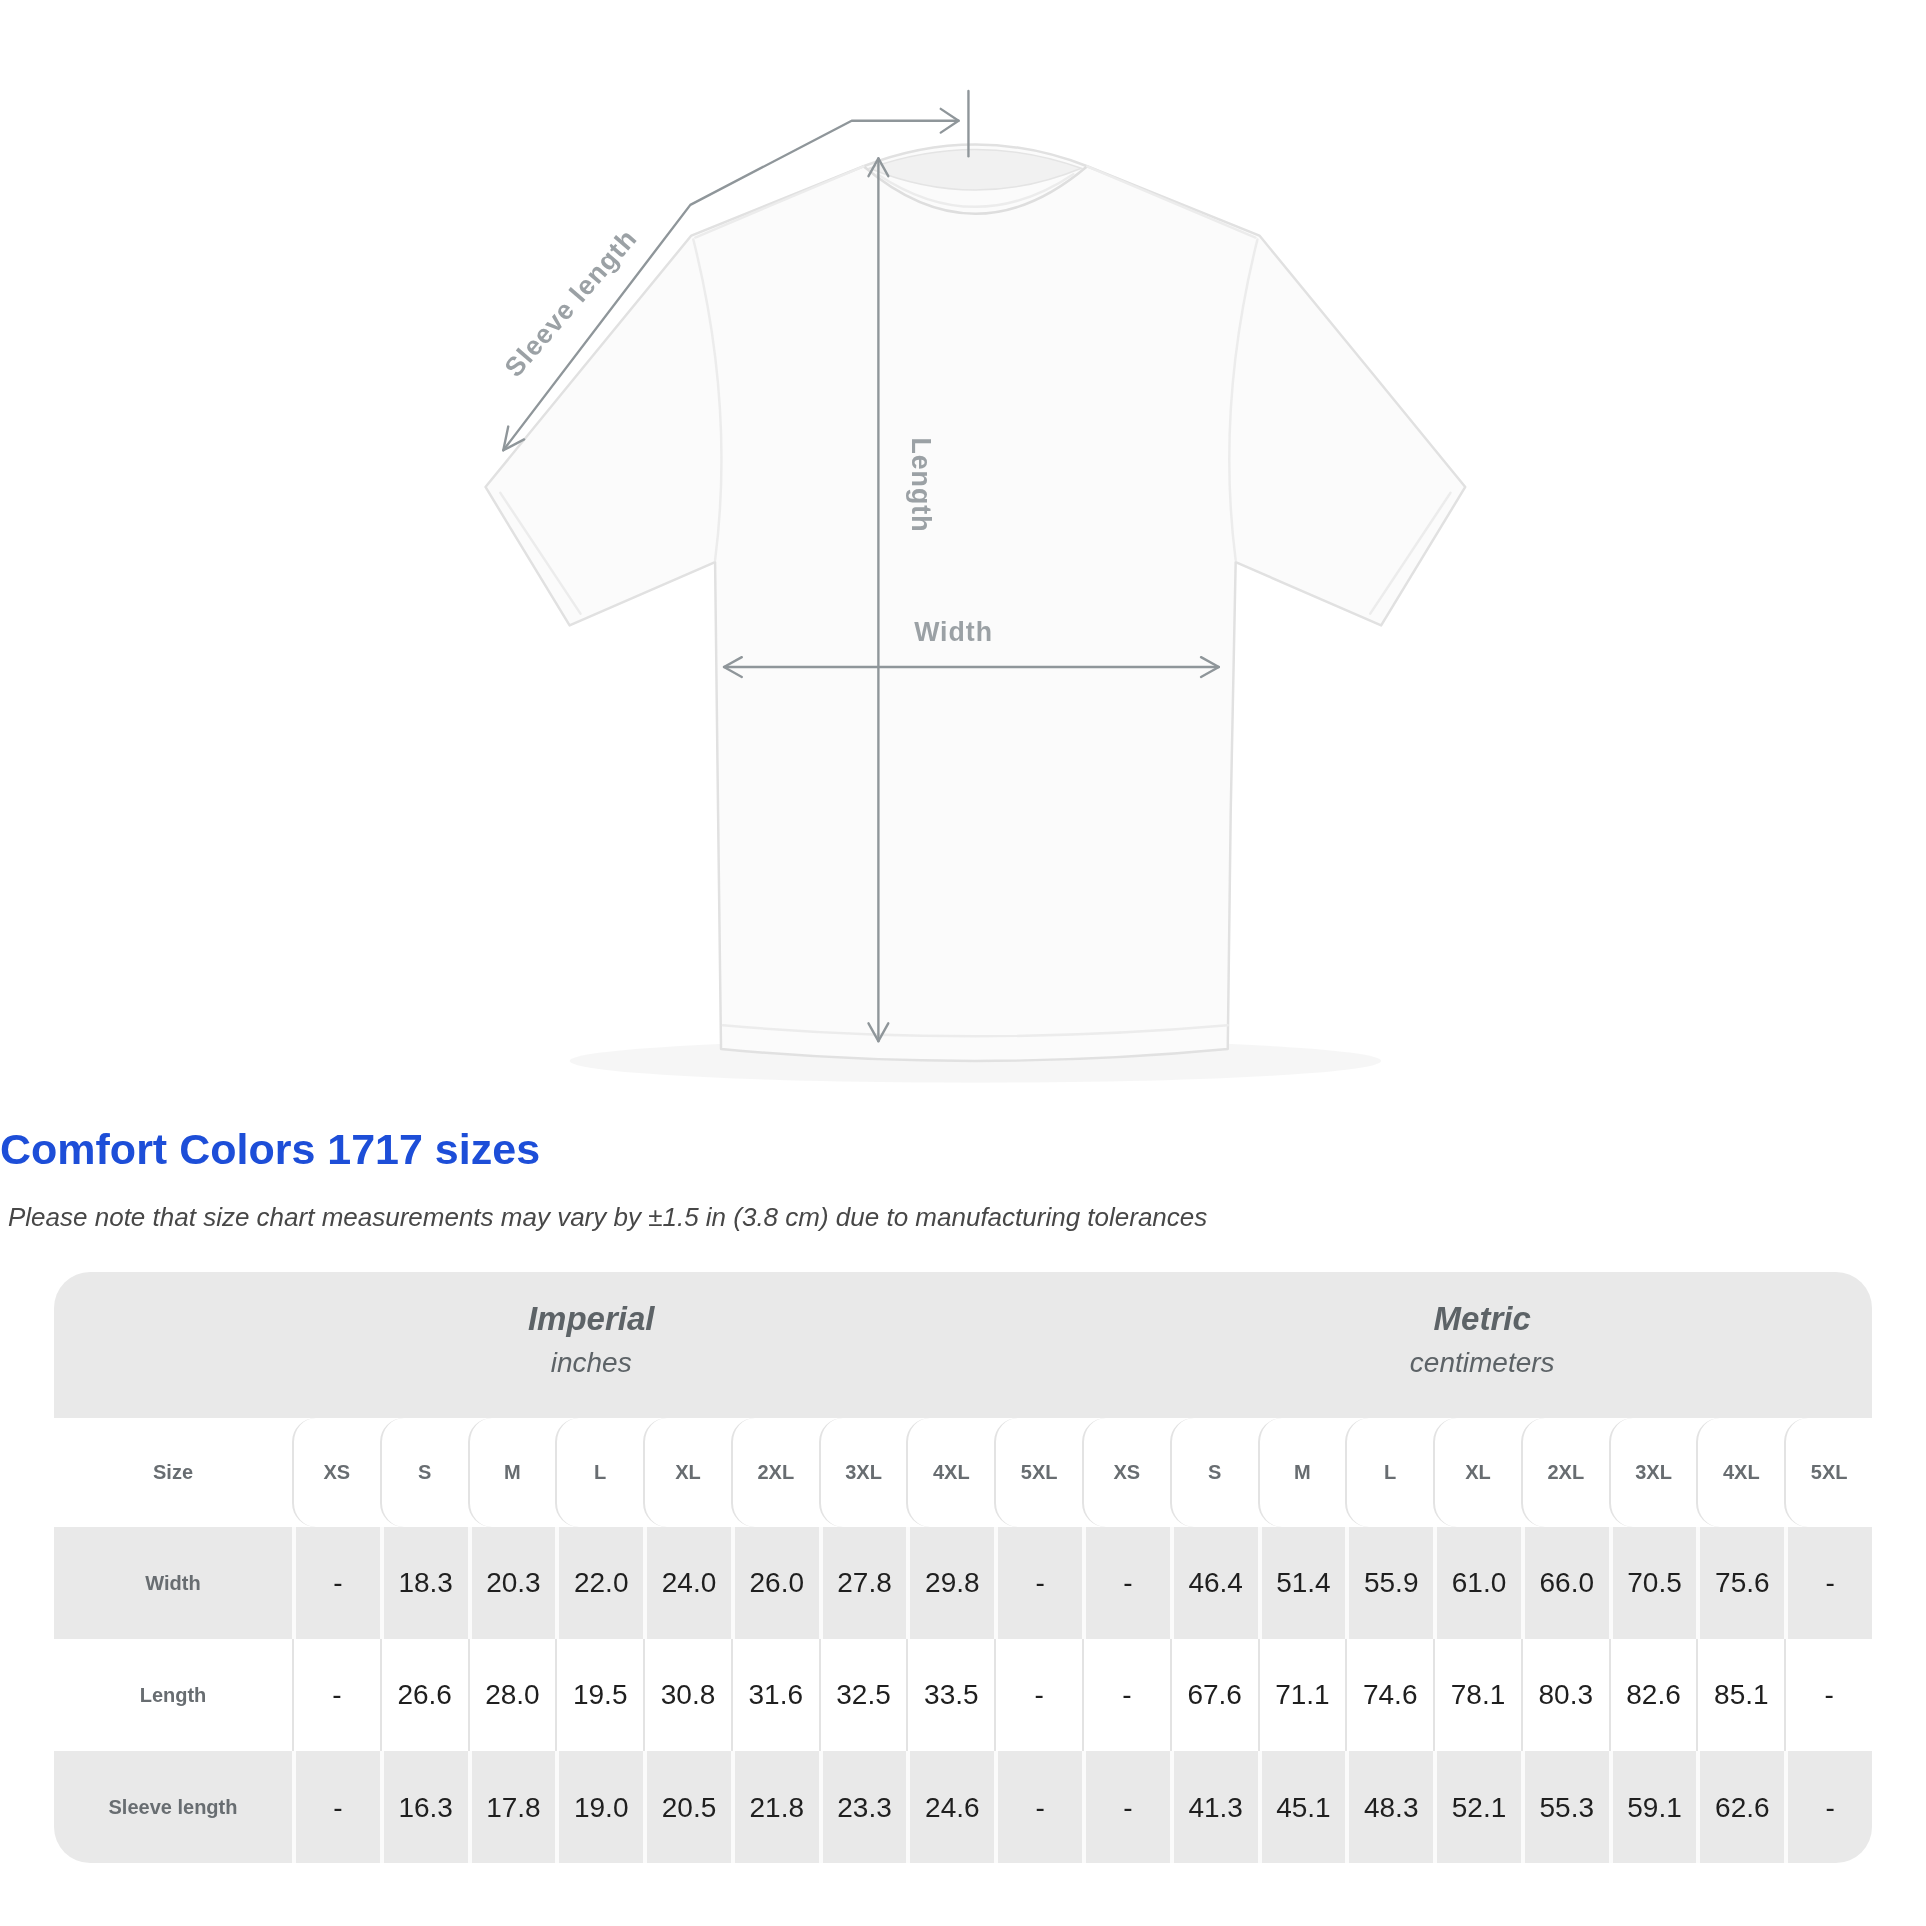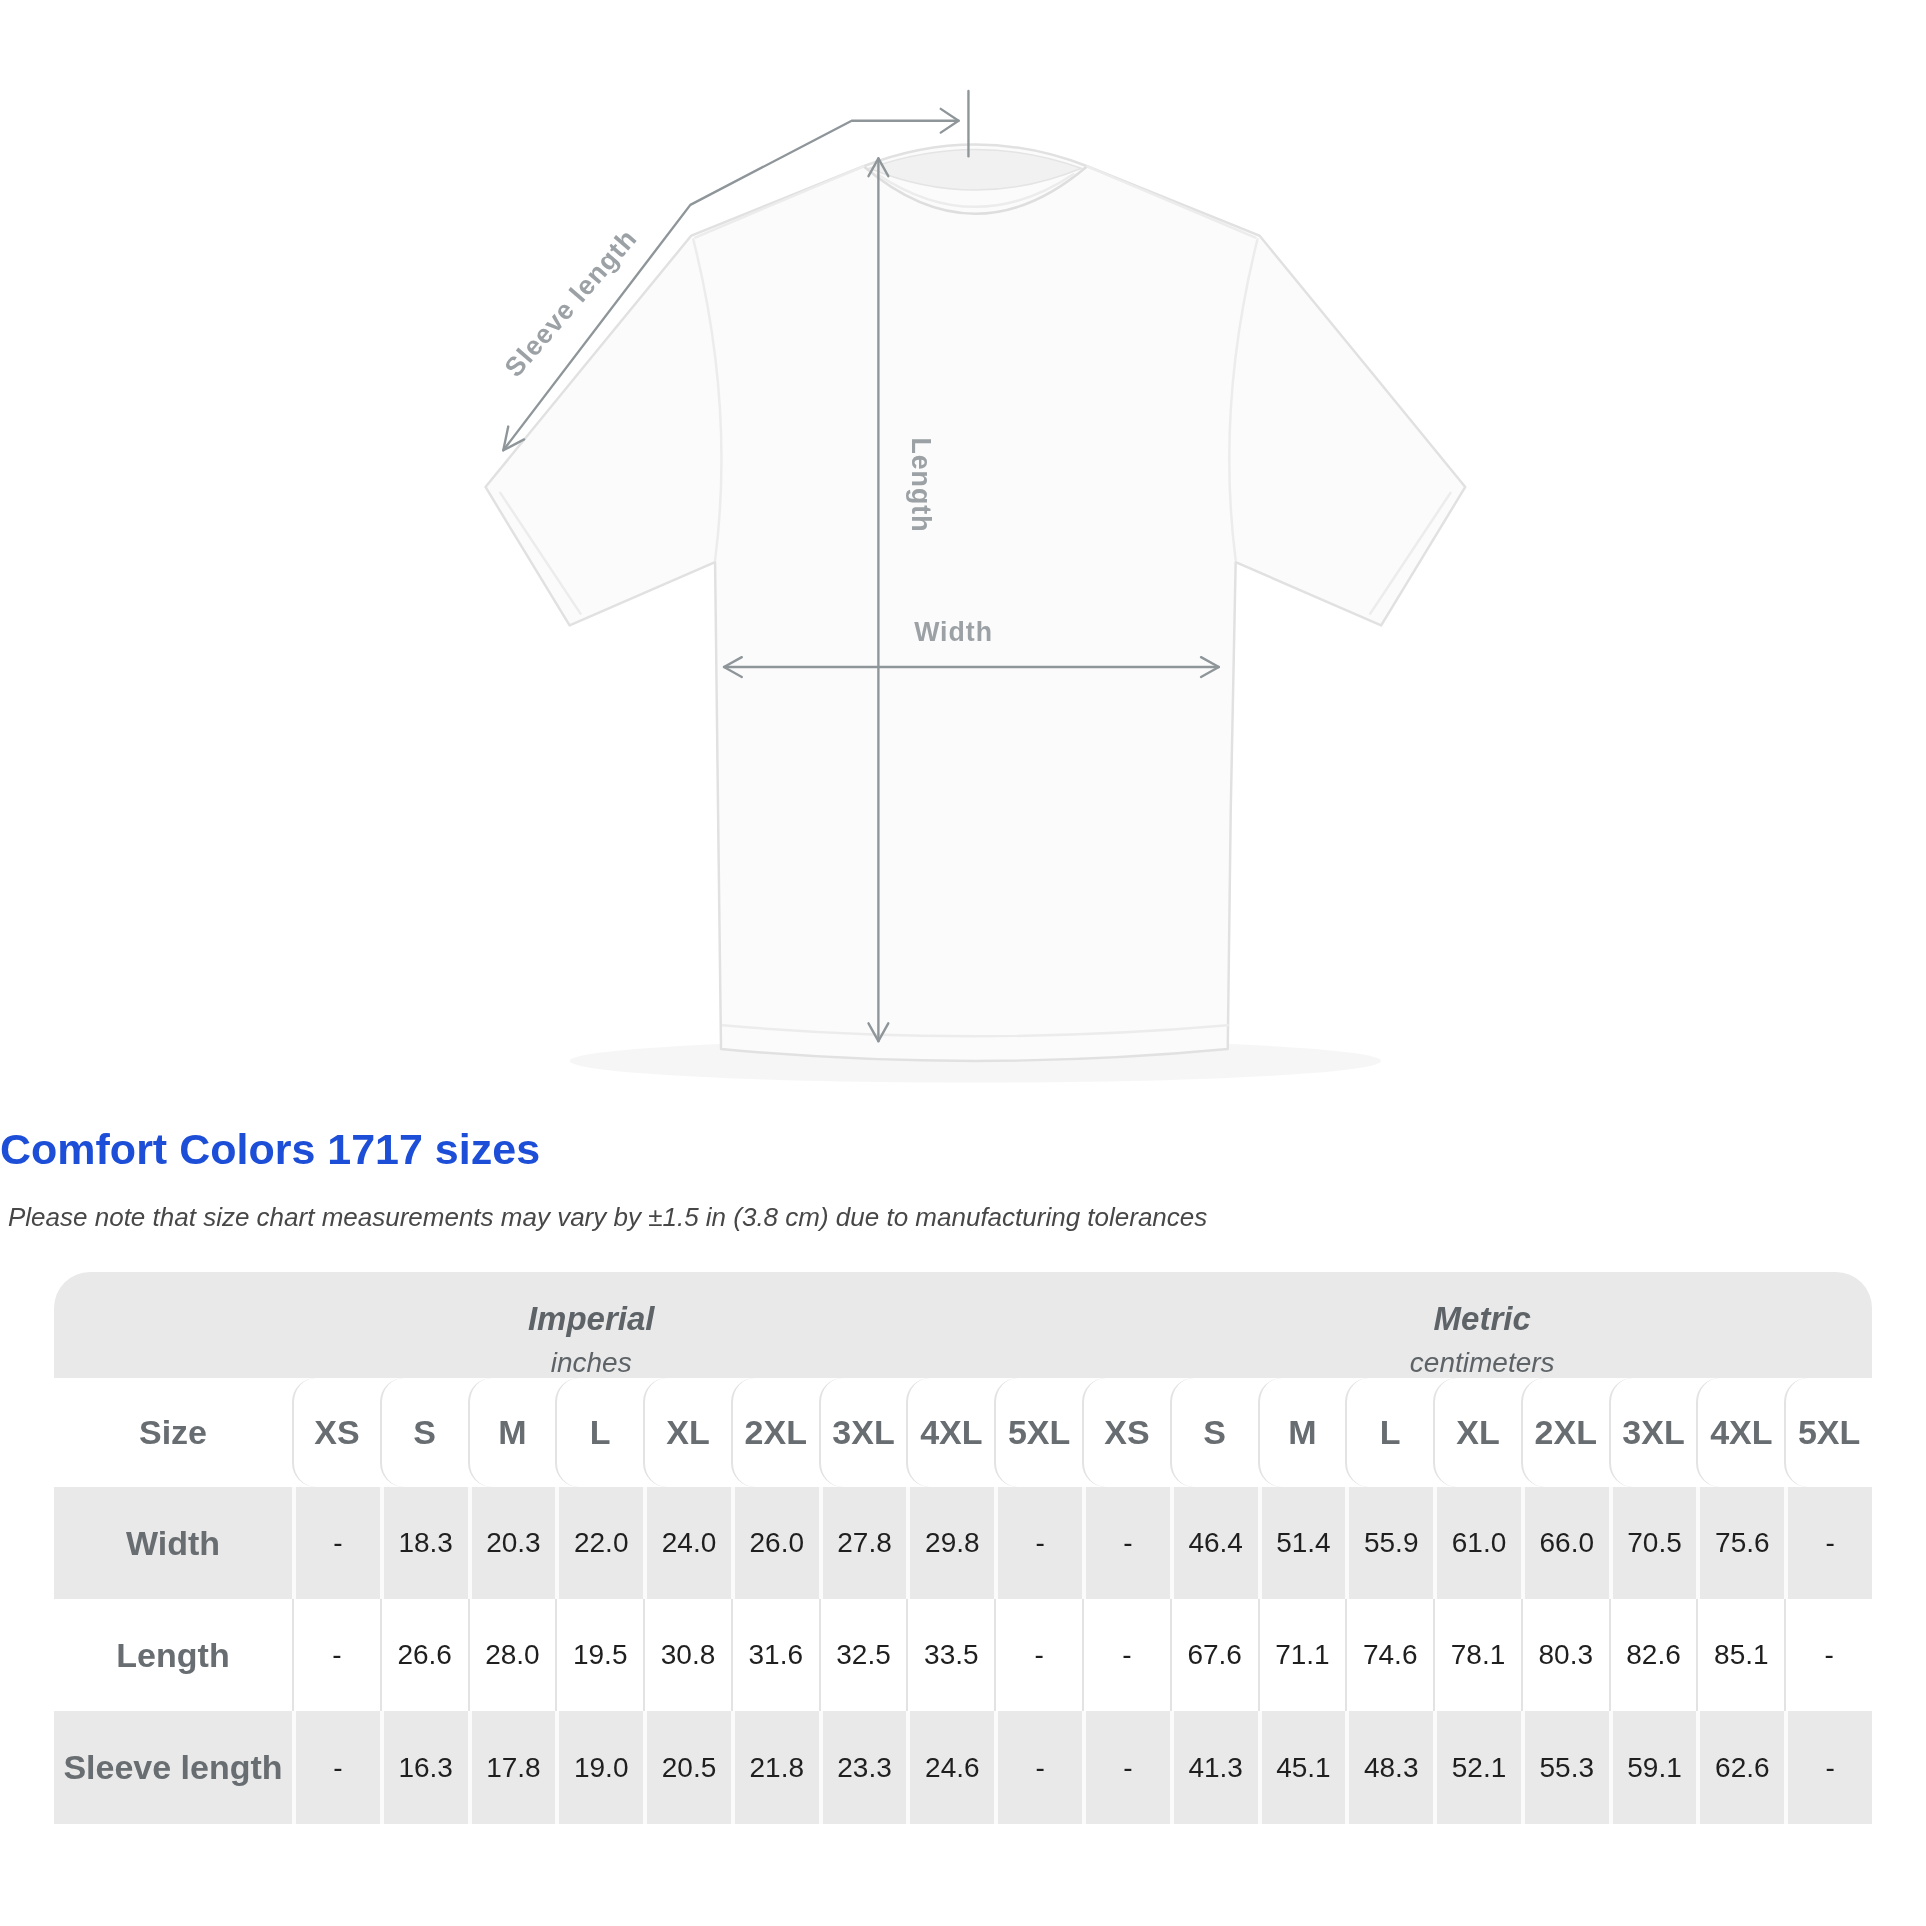--- a/index.html
+++ b/index.html
@@ -16,38 +16,38 @@
 
   
   .page-title{position:absolute;top:1125px;left:0;width:100%;
     font-size:43px;font-weight:700;color:#1d4ed8;margin:0;}
   .page-subtitle{position:absolute;top:1194px;left:0;width:100%;text-align:left;
     font-size:26px;font-style:italic;color:#474747;margin:8px;}
 
   
   .size-table{position:absolute;left:54px;top:1272px;width:1818px;height:591px;
     border-radius:36px;overflow:hidden;background:#ffffff;}
-  .band{height:106px;background:#e9e9e9;display:flex;gap:24px;}
+  .band{height:146px;background:#e9e9e9;display:flex;gap:24px;}
   .band-half{display:flex;flex-direction:column;align-items:center;padding-top:30px;box-sizing:border-box;}
   .band-half.imperial{width:1028px;transform:translateX(30px);}
   .band-half.metric{width:790px;}
   .band-title{font-size:33px;font-weight:700;font-style:italic;color:#5d6367;line-height:1;}
   .band-unit{font-size:28px;font-style:italic;color:#5d6367;margin-top:14px;line-height:1;}
 
   .grid{display:grid;grid-template-columns:238px repeat(18,1fr);}
   .cell{display:flex;align-items:center;justify-content:center;box-sizing:border-box;}
   .header-row{height:109px;background:#ffffff;}
   .header-row .cell + .cell{border-left:2px solid #e3e3e3;border-radius:24px;}
   .row{height:112px;}
   .row:last-child{height:113px;}
   .row.white{background:#ffffff;}
   .row.white .cell + .cell{border-left:2px solid #e3e3e3;}
   .row.gray .cell{background:#e9e9e9;}
   .row.gray .cell + .cell{border-left:4px solid #fbfbfb;}
-  .cell.head,.cell.label{font-size:34px;font-weight:700;color:#686d71;}
+  .cell.head,.cell.label{font-size:20px;font-weight:700;color:#686d71;}
   .cell.value{font-size:28px;font-weight:400;color:#1f1f1f;}
 </style>
 </head>
 <body>
 
 <div class="stage">
 
   <svg class="diagram-svg" width="1927" height="1247" viewBox="0 0 1946 1260">
 
     <ellipse cx="985" cy="1072" rx="410" ry="22" fill="rgba(0,0,0,0.035)"></ellipse>

